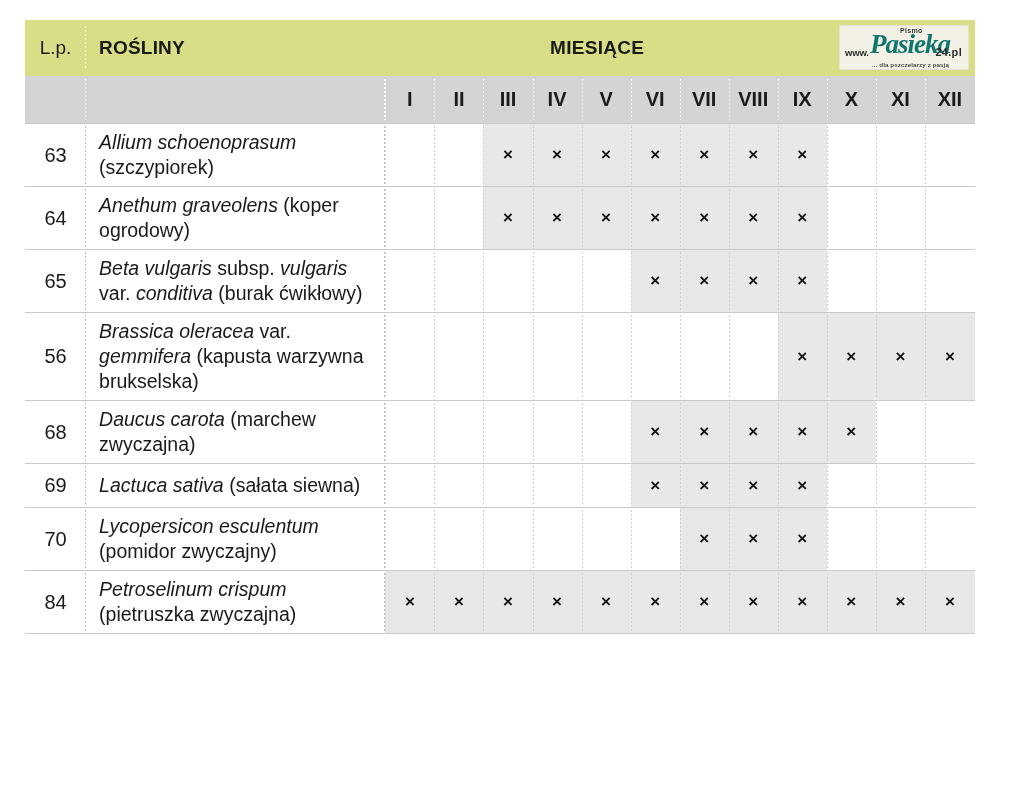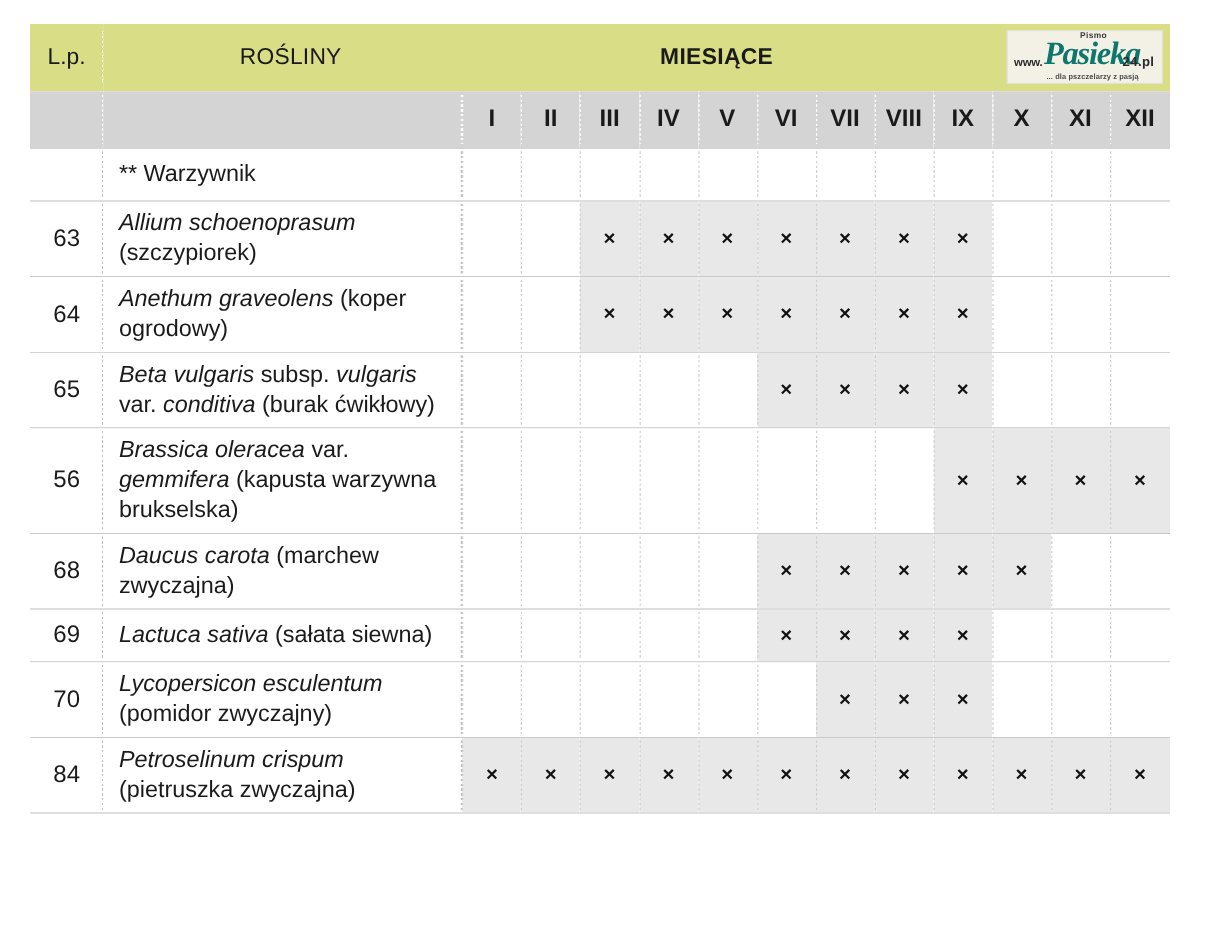--- a/index.html
+++ b/index.html
@@ -41,24 +41,24 @@
   }
   tr.head-main > th.hm-lp {
     width: 61px;
     text-align: center;
     font-size: 19px;
     font-weight: normal;
     color: #1a1a1a;
   }
   tr.head-main > th.hm-plant {
     width: 299px;
-    text-align: center;
+    text-align: left;
     padding-left: 13px;
     font-size: 19px;
-    font-weight: normal;
+    font-weight: bold;
     letter-spacing: .2px;
   }
   tr.head-main > th.hm-months {
     text-align: center;
     font-size: 19px;
     font-weight: bold;
     letter-spacing: .3px;
   }
   .hm-months-inner {
     display: flex;
@@ -310,36 +310,20 @@
           <th class="month-th">VII</th>
           <th class="month-th">VIII</th>
           <th class="month-th">IX</th>
           <th class="month-th">X</th>
           <th class="month-th">XI</th>
           <th class="month-th">XII</th>
         </tr>
     </thead>
     <tbody id="table-body">
         <tr>
-          <td class="lp-cell"></td>
-          <td class="plant-cell group-cell"><span class="com">** Warzywnik</span></td>
-          <td class="month-cell"></td>
-          <td class="month-cell"></td>
-          <td class="month-cell"></td>
-          <td class="month-cell"></td>
-          <td class="month-cell"></td>
-          <td class="month-cell"></td>
-          <td class="month-cell"></td>
-          <td class="month-cell"></td>
-          <td class="month-cell"></td>
-          <td class="month-cell"></td>
-          <td class="month-cell"></td>
-          <td class="month-cell"></td>
-        </tr>
-        <tr>
           <td class="lp-cell">63</td>
           <td class="plant-cell"><span class="sci">Allium schoenoprasum</span><span class="com"> (szczypiorek)</span></td>
           <td class="month-cell"></td>
           <td class="month-cell"></td>
           <td class="month-cell marked"><span>×</span></td>
           <td class="month-cell marked"><span>×</span></td>
           <td class="month-cell marked"><span>×</span></td>
           <td class="month-cell marked"><span>×</span></td>
           <td class="month-cell marked"><span>×</span></td>
           <td class="month-cell marked"><span>×</span></td>

